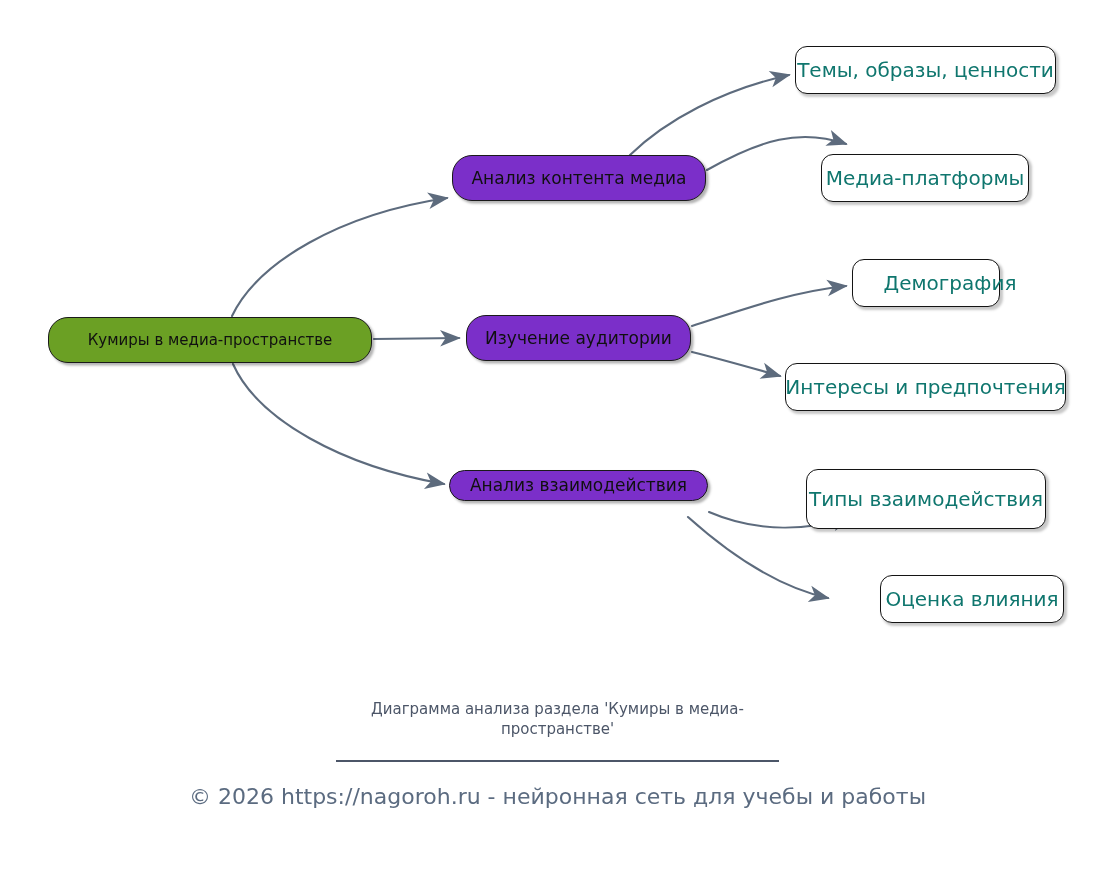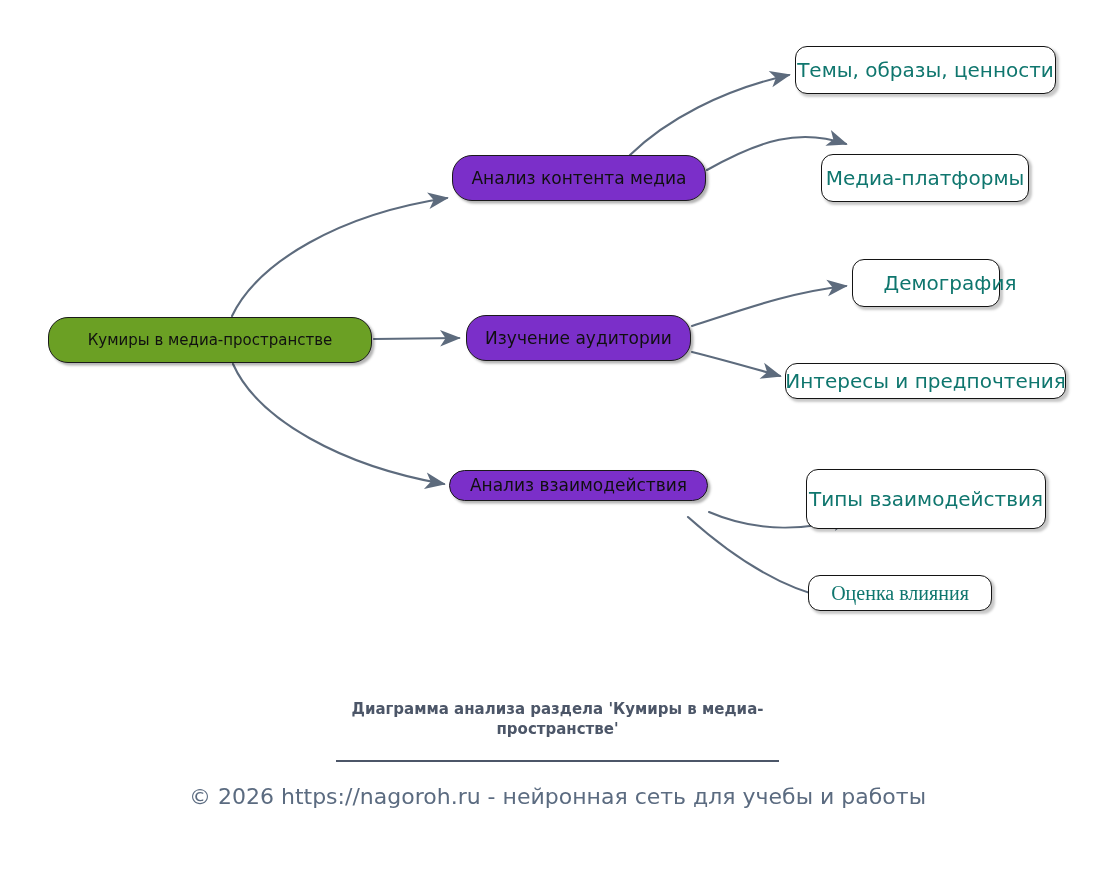--- a/index.html
+++ b/index.html
@@ -66,21 +66,21 @@
   }
   #caption-block {
     position: absolute;
     left: 0;
     top: 700px;
     width: 1115px;
     text-align: center;
   }
   #caption-title {
     font-family: "DejaVu Sans", sans-serif;
-    font-weight: bold;
+    font-weight: normal;
     font-size: 15px;
     color: #4c5668;
     line-height: 1.33;
     width: 420px;
     margin: 0 auto;
   }
   #caption-divider {
     width: 443px;
     height: 0;
     margin: 20px auto 0 auto;
@@ -141,31 +141,31 @@
   <div class="node node-branch" style="left:466px; top:315px; width:225px; height:46px;">
     <span class="node-label">Изучение аудитории</span>
   </div>
 
   <div class="node node-leaf" style="left:821px; top:154px; width:208px; height:48px;">
     <span class="node-label">Медиа-платформы</span>
   </div>
   <div class="node node-leaf" style="left:852px; top:259px; width:148px; height:48px;padding-left:48px;">
     <span class="node-label">Демография</span>
   </div>
-  <div class="node node-leaf" style="left:785px; top:363px; width:281px; height:36px;">
+  <div class="node node-leaf" style="left:785px; top:363px; width:281px; height:48px;">
     <span class="node-label">Интересы и предпочтения</span>
   </div>
 
   <div class="node node-branch" style="left:449px; top:470px; width:259px; height:31px;">
     <span class="node-label">Анализ взаимодействия</span>
   </div>
   <div class="node node-leaf" style="left:806px; top:469px; width:240px; height:60px;">
     <span class="node-label">Типы взаимодействия</span>
   </div>
-  <div class="node node-leaf" style="left:808px; top:575px; width:184px; height:36px;font-family:Liberation Serif, serif;">
+  <div class="node node-leaf" style="left:880px; top:575px; width:184px; height:48px;">
     <span class="node-label">Оценка влияния</span>
   </div>
 
   <div id="caption-block">
     <div id="caption-title">Диаграмма анализа раздела 'Кумиры в медиа-пространстве'</div>
     <div id="caption-divider"></div>
     <div id="caption-footer">© 2026 https://nagoroh.ru - нейронная сеть для учебы и работы</div>
   </div>
 
 </div>

